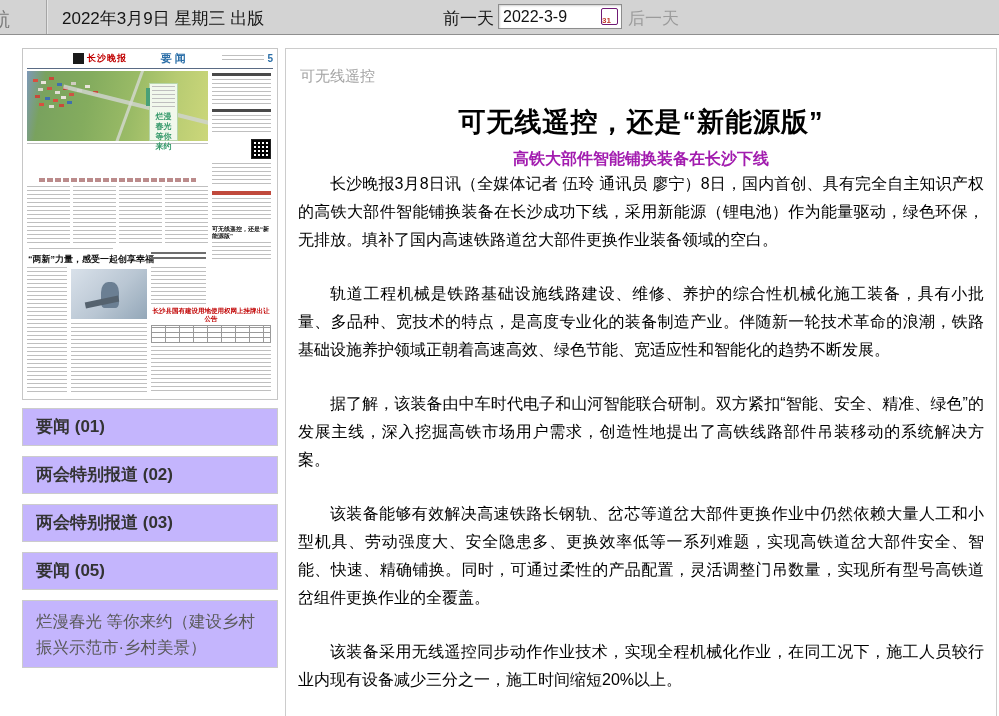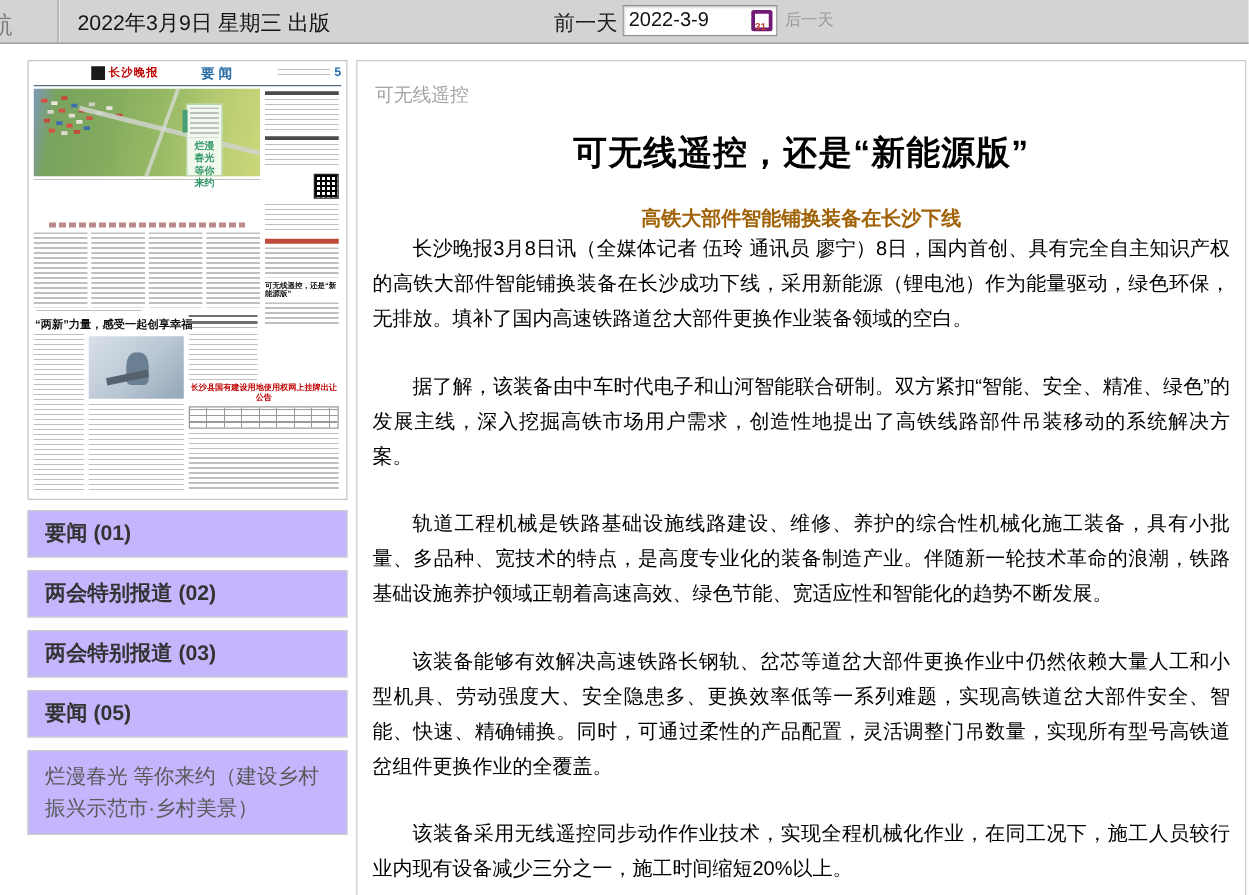--- a/index.html
+++ b/index.html
@@ -18,26 +18,26 @@
   .pub-date{position:absolute;left:62px;top:7px;font-size:17px;color:#141414;}
   .prev-day{position:absolute;left:443px;top:7px;font-size:17px;color:#1c1c1c;cursor:pointer;}
   .date-wrap{
     position:absolute;left:498px;top:4px;width:124px;height:25px;background:#ffffff;
     border:1px solid #8d8d8d;box-shadow:inset 1px 1px 2px rgba(0,0,0,.18);box-sizing:border-box;
   }
   .date-input{
     position:absolute;left:2px;top:1px;width:92px;height:21px;border:none;outline:none;
     font-size:16px;color:#111;font-family:inherit;background:transparent;padding:0 2px;
   }
-  .cal-icon{position:absolute;right:3px;top:3px;width:17px;height:17px;background:#fff;border:3px solid #701a75;border-radius:2px;box-sizing:border-box;cursor:pointer;}
+  .cal-icon{position:absolute;right:3px;top:3px;width:17px;height:17px;background:#fff;border:1px solid #701a75;border-radius:2px;box-sizing:border-box;cursor:pointer;}
   .cal-icon .cal-top{height:5px;background:#d8402e;position:relative;}
   .cal-icon .cal-top i{position:absolute;top:1px;width:2px;height:2px;background:#fff;border-radius:50%;}
   .cal-icon .cal-top i.l{left:3px}.cal-icon .cal-top i.r{right:3px}
   .cal-icon .cal-num{font-size:8px;line-height:9px;text-align:center;color:#c0392b;font-weight:bold;}
-  .next-day{position:absolute;left:628px;top:7px;font-size:13px;color:#9b9b9b;}
+  .next-day{position:absolute;left:628px;top:7px;font-size:17px;color:#9b9b9b;}
 
   
   .sidebar{position:absolute;left:22px;top:48px;width:256px;}
   .thumb{
     width:254px;height:350px;border:1px solid #c6c6c6;background:#fff;
     position:relative;cursor:pointer;overflow:hidden;
   }
   
   .np-head{position:absolute;left:4px;right:4px;top:2px;height:15px;display:flex;align-items:center;padding-left:46px;}
   .np-logo{width:11px;height:11px;background:#1a1a1a;flex:0 0 auto;}
@@ -113,21 +113,21 @@
   .side-section{font-weight:bold;color:#333;font-size:17px;line-height:36px;height:38px;padding:0 13px;cursor:pointer;}
   .side-article{color:#5a5a5a;font-size:16.5px;line-height:26px;padding:7px 13px;cursor:pointer;}
 
   
   .main-box{
     position:absolute;left:285px;top:48px;width:712px;height:700px;
     border:1px solid #ccc;background:#fff;box-sizing:border-box;padding:18px 12px 0 12px;overflow:hidden;
   }
   .back-link{display:inline-block;color:#a3a3a3;font-size:15px;cursor:pointer;margin-left:2px;}
   .art-title{text-align:center;font-size:27px;font-weight:bold;color:#000;margin-top:18px;letter-spacing:1px;}
-  .art-subtitle{text-align:center;font-size:16px;font-weight:bold;color:#a16207;margin-top:25px;}
+  .art-subtitle{text-align:center;font-size:16px;font-weight:bold;color:#a21caf;margin-top:9px;}
   .art-body{font-size:16px;line-height:28px;color:#000;text-align:justify;}
   .art-body p{text-indent:2em;margin:0 0 26px 0;}
 </style>
 </head>
 <body>
 
 <div class="topbar">
   <span class="nav-partial">航</span>
   <span class="topbar-divider"></span>
   <span class="pub-date">2022年3月9日 星期三 出版</span>
@@ -208,18 +208,18 @@
       <div class="side-box side-article">烂漫春光 等你来约（建设乡村振兴示范市·乡村美景）</div>
     </div>
 </div>
 
 <div class="main-box">
   <span class="back-link">可无线遥控</span>
   <div class="art-title">可无线遥控，还是“新能源版”</div>
   <div class="art-subtitle">高铁大部件智能铺换装备在长沙下线</div>
   <div class="art-body">
       <p>长沙晚报3月8日讯（全媒体记者 伍玲 通讯员 廖宁）8日，国内首创、具有完全自主知识产权的高铁大部件智能铺换装备在长沙成功下线，采用新能源（锂电池）作为能量驱动，绿色环保，无排放。填补了国内高速铁路道岔大部件更换作业装备领域的空白。</p>
+      <p>轨道工程机械是铁路基础设施线路建设、维修、养护的综合性机械化施工装备，具有小批量、多品种、宽技术的特点，是高度专业化的装备制造产业。伴随新一轮技术革命的浪潮，铁路基础设施养护领域正朝着高速高效、绿色节能、宽适应性和智能化的趋势不断发展。</p>
       <p>据了解，该装备由中车时代电子和山河智能联合研制。双方紧扣“智能、安全、精准、绿色”的发展主线，深入挖掘高铁市场用户需求，创造性地提出了高铁线路部件吊装移动的系统解决方案。</p>
-      <p>轨道工程机械是铁路基础设施线路建设、维修、养护的综合性机械化施工装备，具有小批量、多品种、宽技术的特点，是高度专业化的装备制造产业。伴随新一轮技术革命的浪潮，铁路基础设施养护领域正朝着高速高效、绿色节能、宽适应性和智能化的趋势不断发展。</p>
       <p>该装备能够有效解决高速铁路长钢轨、岔芯等道岔大部件更换作业中仍然依赖大量人工和小型机具、劳动强度大、安全隐患多、更换效率低等一系列难题，实现高铁道岔大部件安全、智能、快速、精确铺换。同时，可通过柔性的产品配置，灵活调整门吊数量，实现所有型号高铁道岔组件更换作业的全覆盖。</p>
       <p>该装备采用无线遥控同步动作作业技术，实现全程机械化作业，在同工况下，施工人员较行业内现有设备减少三分之一，施工时间缩短20%以上。</p>
     </div>
 </div>
 
 </body></html>

